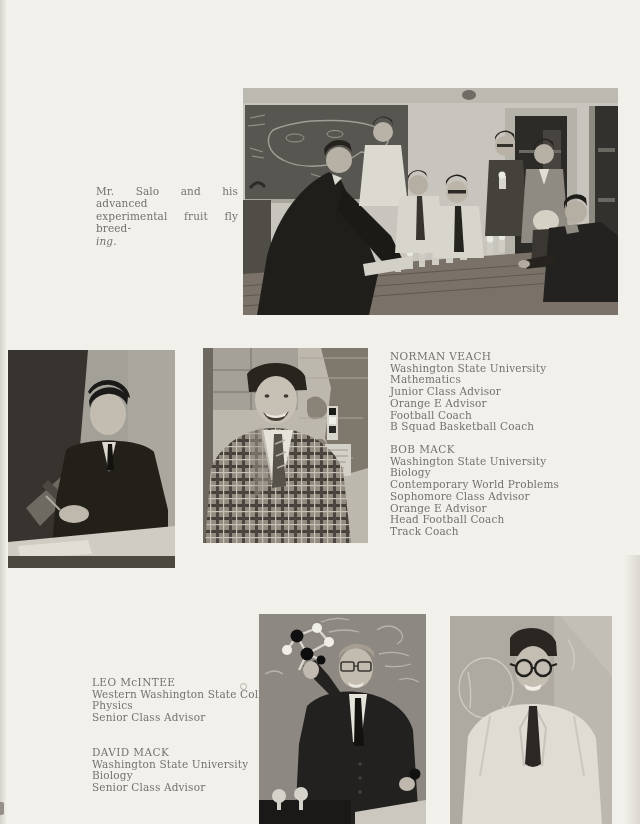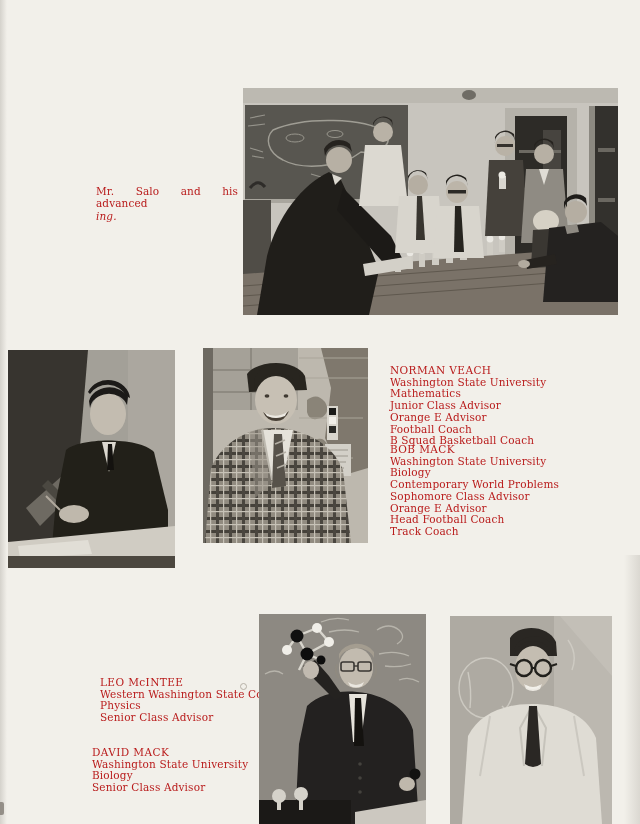--- a/index.html
+++ b/index.html
@@ -5,21 +5,21 @@
   html,body{margin:0;padding:0;}
   body{
     background:#f2f0ea;
     font-family:"DejaVu Serif","Liberation Serif",serif;
   }
   .page{
     position:relative;
     width:640px;height:824px;
     background:#f2f0ea;
     overflow:hidden;
-    color:#b91c1c;
+    color:#737373;
   }
   
   .edge-left{
     position:absolute;left:0;top:0;width:7px;height:824px;
     background:linear-gradient(to right,rgba(95,90,82,.20),rgba(95,90,82,0));
     pointer-events:none;
   }
   .edge-right{
     position:absolute;right:0;top:555px;width:16px;height:269px;
     background:linear-gradient(to left,rgba(125,119,109,.20),rgba(125,119,109,0));
@@ -39,23 +39,23 @@
     font-size:10.5px;line-height:12.4px;letter-spacing:.1px;
   }
   .caption .jline{text-align:justify;text-align-last:justify;}
   .caption .lline{text-align:left;font-style:italic;}
   .faculty{
     position:absolute;
     font-size:10.5px;line-height:11.7px;letter-spacing:.15px;
     white-space:nowrap;
   }
   .faculty .fname{letter-spacing:.4px;}
-  .blk-veach{left:390px;top:365px;}
+  .blk-veach{left:390px;top:351px;}
   .blk-mack{left:390px;top:444px;}
-  .blk-mcintee{left:92px;top:677px;margin-left:8px;}
+  .blk-mcintee{left:92px;top:677px;}
   .blk-salo{left:92px;top:747px;}
   
   .photo{position:absolute;overflow:hidden;background:#8d8a83;}
   .photo svg{display:block;width:100%;height:100%;}
   .p-top{left:243px;top:88px;width:375px;height:227px;}
   .p-desk{left:8px;top:350px;width:167px;height:218px;}
   .p-plaid{left:203px;top:348px;width:165px;height:195px;}
   .p-mol{left:259px;top:614px;width:167px;height:210px;}
   .p-lab{left:450px;top:616px;width:162px;height:208px;}
 </style>
@@ -64,20 +64,21 @@
 
 <div class="page">
 
   <div class="edge-left"></div>
   <div class="edge-right"></div>
   <div class="mark-bl"></div>
   <div class="artifact-ring"></div>
 
   <div class="caption">
     <div class="jline">Mr. Salo and his advanced</div>
+    <div class="jline">experimental fruit fly breed-</div>
     <div class="lline">ing.</div>
   </div>
 
   <div class="photo p-top" title="Students and teacher gathered around a lab table with fruit fly culture bottles, chalkboard and door behind">
     <svg viewBox="0 0 375 227" preserveAspectRatio="none">
       <rect width="375" height="227" fill="#c8c5be"></rect>
       <rect x="0" y="0" width="375" height="15" fill="#bcb9b1"></rect>
       <ellipse cx="226" cy="7" rx="7" ry="5" fill="#6f6c65"></ellipse>
       <g>
         <rect x="2" y="17" width="163" height="96" fill="#585650"></rect>

